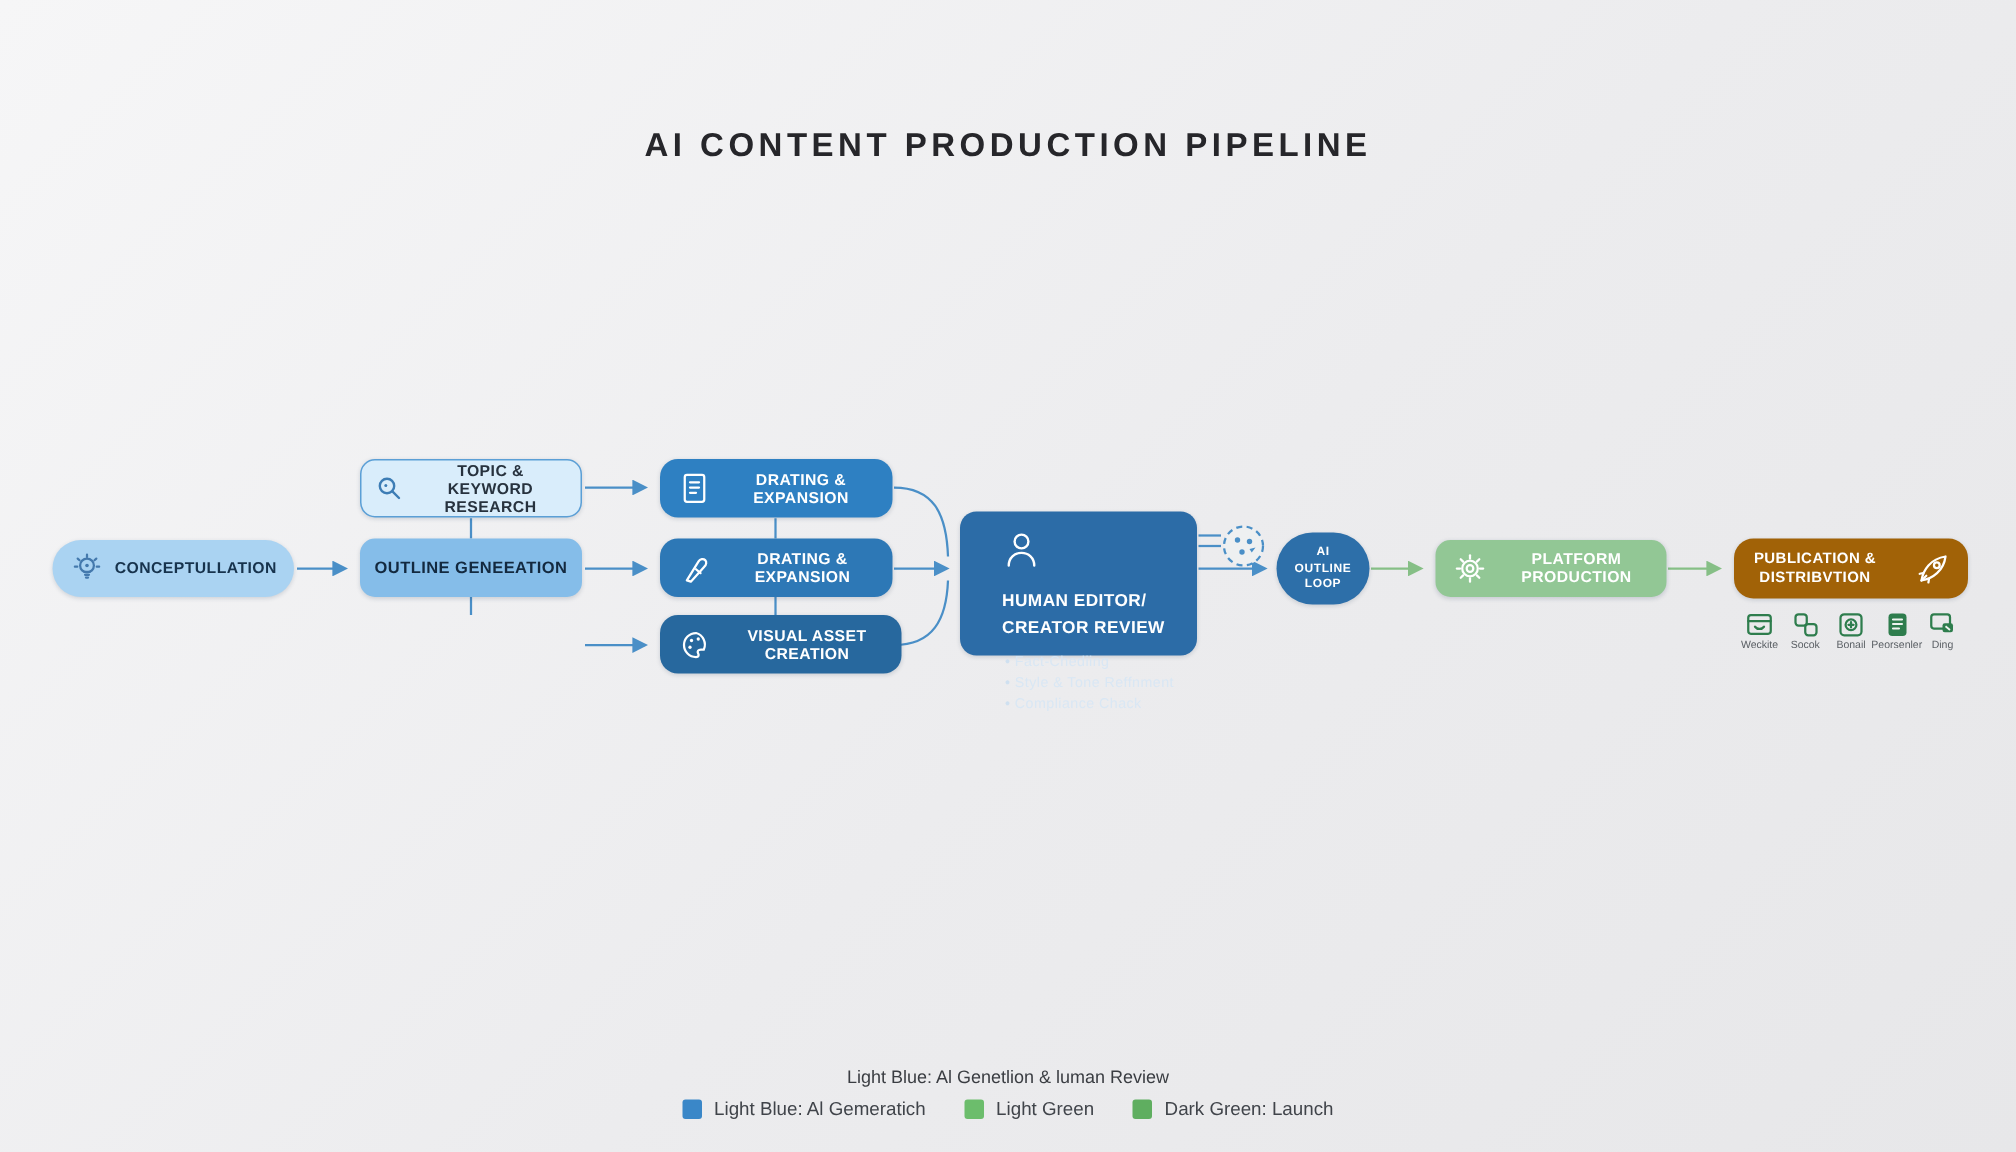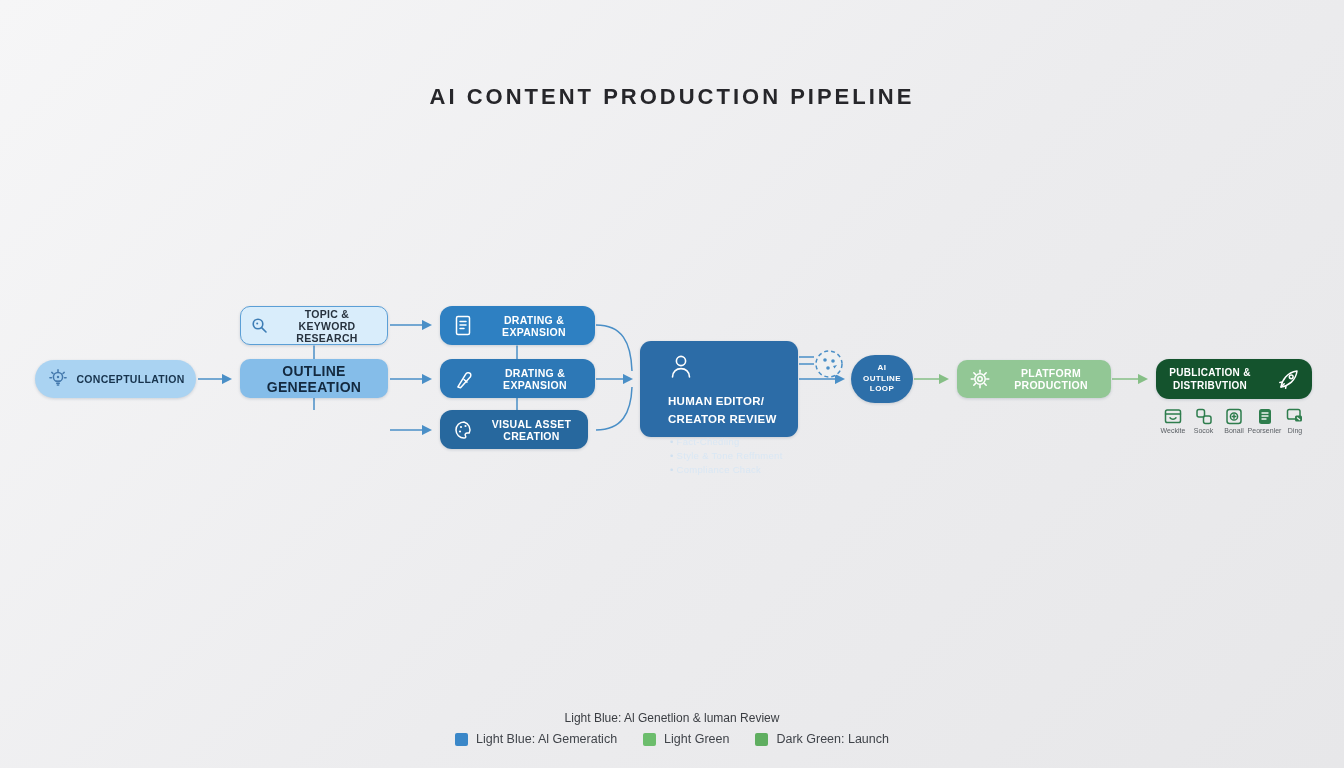--- a/index.html
+++ b/index.html
@@ -29,30 +29,30 @@
     background:#aad3f2;color:#17334d;font-size:10.5px;padding:0 10px 0 12px;gap:6px;
   }
   
   .n-topic,.n-imggen{
     background:#d9edfb;border:1.5px solid #5b9fd6;color:#27323e;
     border-radius:10px;font-size:10.5px;padding:0 8px;gap:4px;
   }
   .n-topic{left:240px;top:306px;width:148px;height:39px;}
   .n-outline{
     left:240px;top:359px;width:148px;height:39px;border-radius:10px;
-    background:#85bde9;color:#13293f;font-size:14px;justify-content:center;padding:0 8px;
+    background:#85bde9;color:#13293f;font-size:11px;justify-content:center;padding:0 8px;
   }
   .n-imggen{left:240px;top:410px;width:148px;height:40px;}
   
   .n-draft1,.n-draft2,.n-visual{
     color:#fff;border-radius:12px;font-size:10.5px;padding:0 8px 0 12px;gap:7px;
   }
   .n-draft1{left:440px;top:306px;width:155px;height:39px;background:#2e80c2;}
   .n-draft2{left:440px;top:359px;width:155px;height:39px;background:#2d78b6;}
-  .n-visual{left:440px;top:410px;width:148px;height:39px;background:#27689e;}
+  .n-visual{left:440px;top:410px;width:161px;height:39px;background:#27689e;}
   
   .n-human{
     left:640px;top:341px;width:158px;height:96px;border-radius:11px;
     background:#2c6ca7;color:#fff;align-items:flex-start;padding:12px 10px 8px 28px;gap:8px;
     display:flex;flex-direction:column;
   }
   .n-human .hbody{flex:1;}
   .n-human .htitle{font-size:11.5px;font-weight:700;line-height:1.25;letter-spacing:.3px;}
   .n-human ul{margin:8px 0 0 2px;padding:0;list-style:none;font-weight:400;}
   .n-human li{font-size:9.5px;color:#d9e7f4;line-height:1.45;}
@@ -63,21 +63,21 @@
     background:#2d6fa9;color:#fff;font-size:8px;letter-spacing:.4px;
     flex-direction:column;justify-content:center;line-height:1.3;text-align:center;
   }
   
   .n-platform{
     left:957px;top:360px;width:154px;height:38px;border-radius:10px;
     background:#92c795;color:#fff;font-size:10.5px;padding:0 8px 0 10px;gap:6px;
   }
   .n-publication{
     left:1156px;top:359px;width:156px;height:40px;border-radius:13px;
-    background:#14532d;color:#fff;font-size:10px;padding:0 10px;gap:22px;
+    background:#a16207;color:#fff;font-size:10px;padding:0 10px;gap:22px;
   }
   .n-publication .lbl{line-height:1.3;}
   
   .channels{
     position:absolute;left:1158px;top:408px;width:152px;
     display:flex;justify-content:space-between;
   }
   .channel{display:flex;flex-direction:column;align-items:center;width:30px;}
   .channel .clabel{font-size:7px;color:#5a5f64;margin-top:2px;white-space:nowrap;}
   

